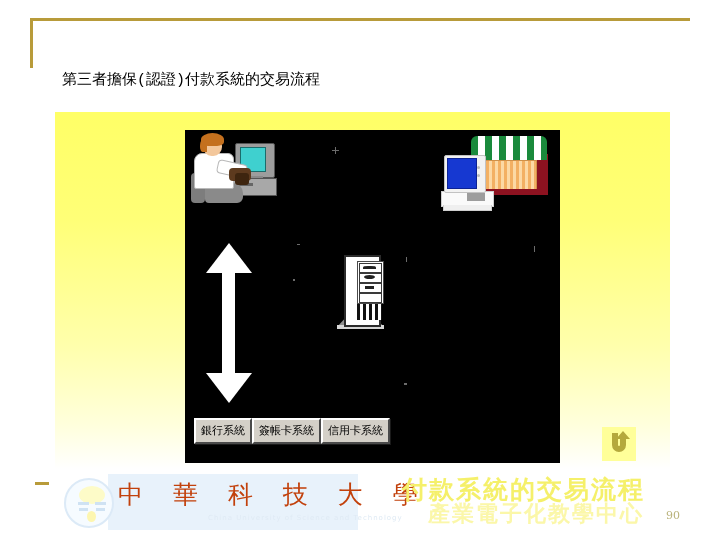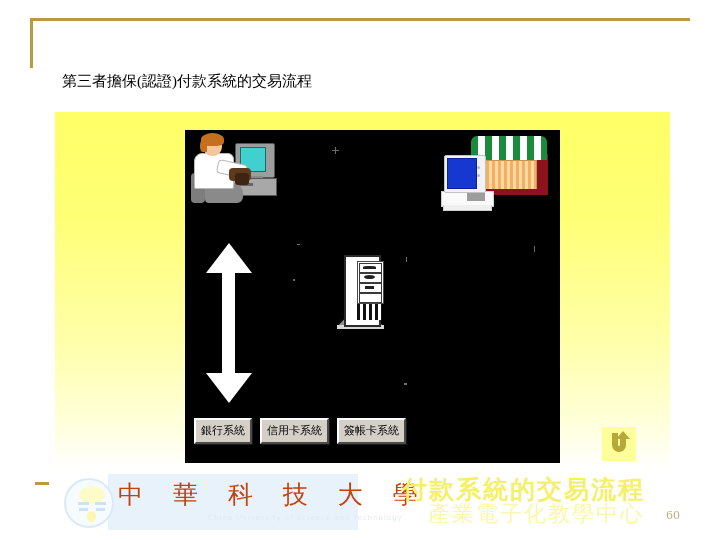--- a/index.html
+++ b/index.html
@@ -39,21 +39,21 @@
   
   #slide-title {
     position: absolute;
     left: 62px;
     top: 71px;
     font-size: 15px;
     line-height: 20px;
     color: #000000;
     letter-spacing: 0px;
     white-space: nowrap;
-    font-family: Liberation Serif, serif;
+    font-family: Liberation Mono, monospace;
   }
 
   
   #yellow-panel {
     position: absolute;
     left: 55px;
     top: 112px;
     width: 615px;
     height: 357px;
     background: linear-gradient(to bottom, #ffff66 0%, #ffff77 30%, #ffffab 65%, #ffffdd 88%, #ffffff 100%);
@@ -142,21 +142,20 @@
   #arrow-head-down { position: absolute; left: 4px; top: 130px; width: 46px; height: 30px; background: #ffffff;
       clip-path: polygon(0 0, 100% 0, 50% 100%); }
 
   
   #system-buttons {
     position: absolute;
     left: 9px;
     top: 288px;
     width: 360px;
     display: flex;
-    gap: 8px;
   }
   .sys-btn {
     background: #d4d0c8;
     border-top: 2px solid #ffffff;
     border-left: 2px solid #ffffff;
     border-right: 2px solid #4a4a4a;
     border-bottom: 2px solid #4a4a4a;
     color: #000000;
     font-size: 11px;
     line-height: 13px;
@@ -252,21 +251,21 @@
   }
   #dept-line2 {
     position: absolute;
     left: 372px;
     top: 28px;
     font-size: 22px;
     line-height: 26px;
     letter-spacing: 2px;
     color: #fbf7a9;
     white-space: nowrap;
-    font-weight: normal;
+    font-weight: bold;
   }
   #slide-number {
     position: absolute;
     left: 666px;
     top: 509px;
     font-size: 11px;
     color: #b9b27a;
     font-family: "DejaVu Serif", "Liberation Serif", serif;
   }
 </style>
@@ -340,22 +339,22 @@
   </div>
 
   <div id="flow-arrow">
     <div id="arrow-head-up"></div>
     <div id="arrow-shaft"></div>
     <div id="arrow-head-down"></div>
   </div>
 
   <div id="system-buttons">
     <div class="sys-btn">銀行系統</div>
+    <div class="sys-btn">簽帳卡系統</div>
     <div class="sys-btn">信用卡系統</div>
-    <div class="sys-btn">簽帳卡系統</div>
   </div>
 
 </div>
 
 <div id="return-button">
   <svg id="return-icon" width="34" height="34" viewBox="0 0 34 34">
     <path d="M10 6 L10 18 A7 7 0 0 0 24 18 L24 12 L28 12 L21 4 L14 12 L18 12 L18 18 A1 1 0 0 1 16 18 L16 6 Z" fill="#b5a93c"></path>
   </svg>
 </div>
 
@@ -368,13 +367,13 @@
     <div class="seal-bar" id="seal-bar-3"></div>
     <div class="seal-bar" id="seal-bar-4"></div>
     <div id="logo-seal-drop"></div>
   </div>
   <div id="logo-cn-name">中 華 科 技 大 學</div>
   <div id="logo-en-name">China University of Science and Technology</div>
   <div id="dept-line1">付款系統的交易流程</div>
   <div id="dept-line2">產業電子化教學中心</div>
 </div>
 
-<div id="slide-number">60</div>
+<div id="slide-number">90</div>
 
 </body></html>

